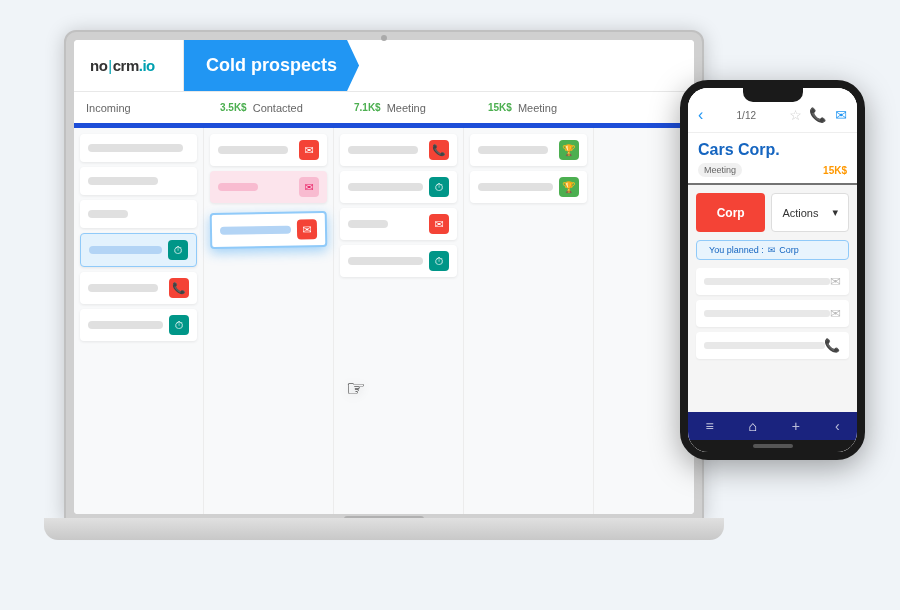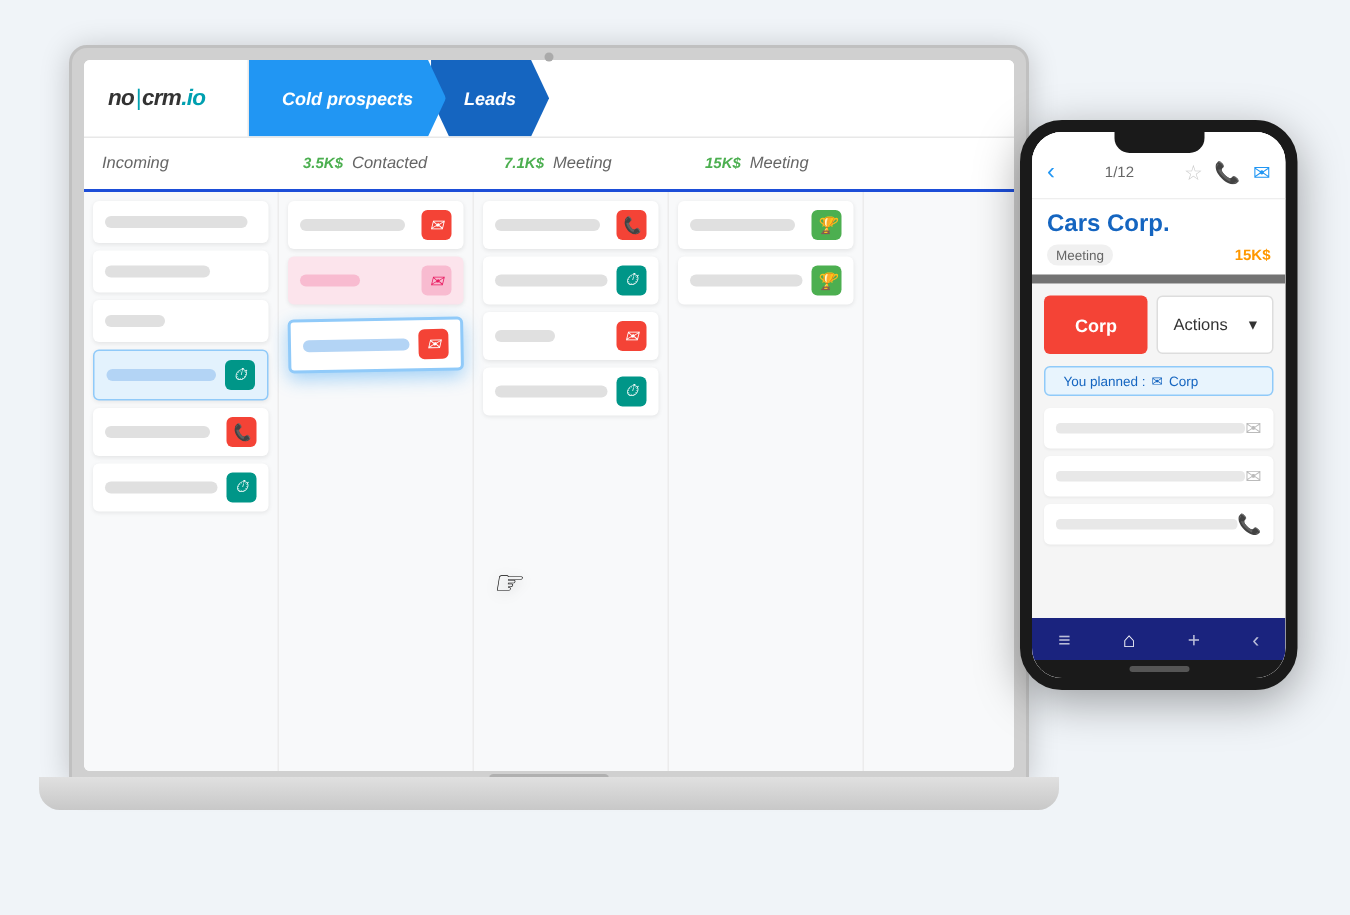--- a/index.html
+++ b/index.html
@@ -17,25 +17,24 @@
 
     .scene {
       position: relative;
       width: 900px;
       height: 610px;
     }
 
     
     .laptop {
       position: absolute;
-      left: 26px;
+      left: 44px;
       top: 30px;
       width: 680px;
       height: 510px;
-      font-style: italic;
     }
 
     .laptop-body {
       position: absolute;
       bottom: 0;
       left: 0;
       right: 0;
       height: 22px;
       background: linear-gradient(180deg, #e0e0e0 0%, #c8c8c8 100%);
       border-radius: 0 0 14px 14px;
@@ -125,21 +124,21 @@
       display: flex;
       align-items: stretch;
       flex: 1;
     }
 
     .nav-tab {
       display: flex;
       align-items: center;
       justify-content: center;
       padding: 0 22px;
-      font-size: 12px;
+      font-size: 18px;
       font-weight: 600;
       cursor: pointer;
       position: relative;
       color: white;
     }
 
     .nav-tab.cold-prospects {
       background: #2196f3;
       clip-path: polygon(0 0, calc(100% - 12px) 0, 100% 50%, calc(100% - 12px) 100%, 0 100%);
       z-index: 3;
@@ -171,21 +170,21 @@
       z-index: 1;
       margin-left: -10px;
       color: #b3d4f5;
     }
 
     
     .pipeline-header {
       display: flex;
       padding: 8px 12px;
       background: white;
-      border-bottom: 2px solid #1d4ed8;
+      border-bottom: 5px solid #1d4ed8;
       flex-shrink: 0;
       height: 36px;
     }
 
     .col-header {
       font-size: 11px;
       color: #666;
       font-weight: 500;
     }
 
@@ -354,21 +353,21 @@
       align-items: center;
     }
 
     .phone-star { color: #ccc; font-size: 14px; }
     .phone-call { color: #2196f3; font-size: 14px; }
     .phone-mail { color: #2196f3; font-size: 14px; }
 
     .phone-company {
       background: white;
       padding: 8px 10px 6px;
-      border-bottom: 6px solid #737373;
+      border-bottom: 2px solid #737373;
       flex-shrink: 0;
     }
 
     .phone-company-name {
       font-size: 16px;
       font-weight: 700;
       color: #1565c0;
       margin-bottom: 4px;
     }
 
@@ -511,23 +510,20 @@
 
         <div class="app-header">
           <div class="logo-area">
             <span class="logo-text">
               <span>no</span><span class="separator">|</span><span>crm</span><span class="dot-io">.io</span>
             </span>
           </div>
           <div class="nav-tabs">
             <div class="nav-tab cold-prospects">
               <span>Cold prospects</span>
-            </div>
-            <div class="nav-tab leads">
-              <span>Leads</span>
             </div>
           </div>
         </div>
 
         <div class="pipeline-header">
           <div class="pipeline-header-row">
             <div class="ph-item col-w1">
               <span class="col-header">Incoming</span>
             </div>
             <div class="ph-item col-w2">

